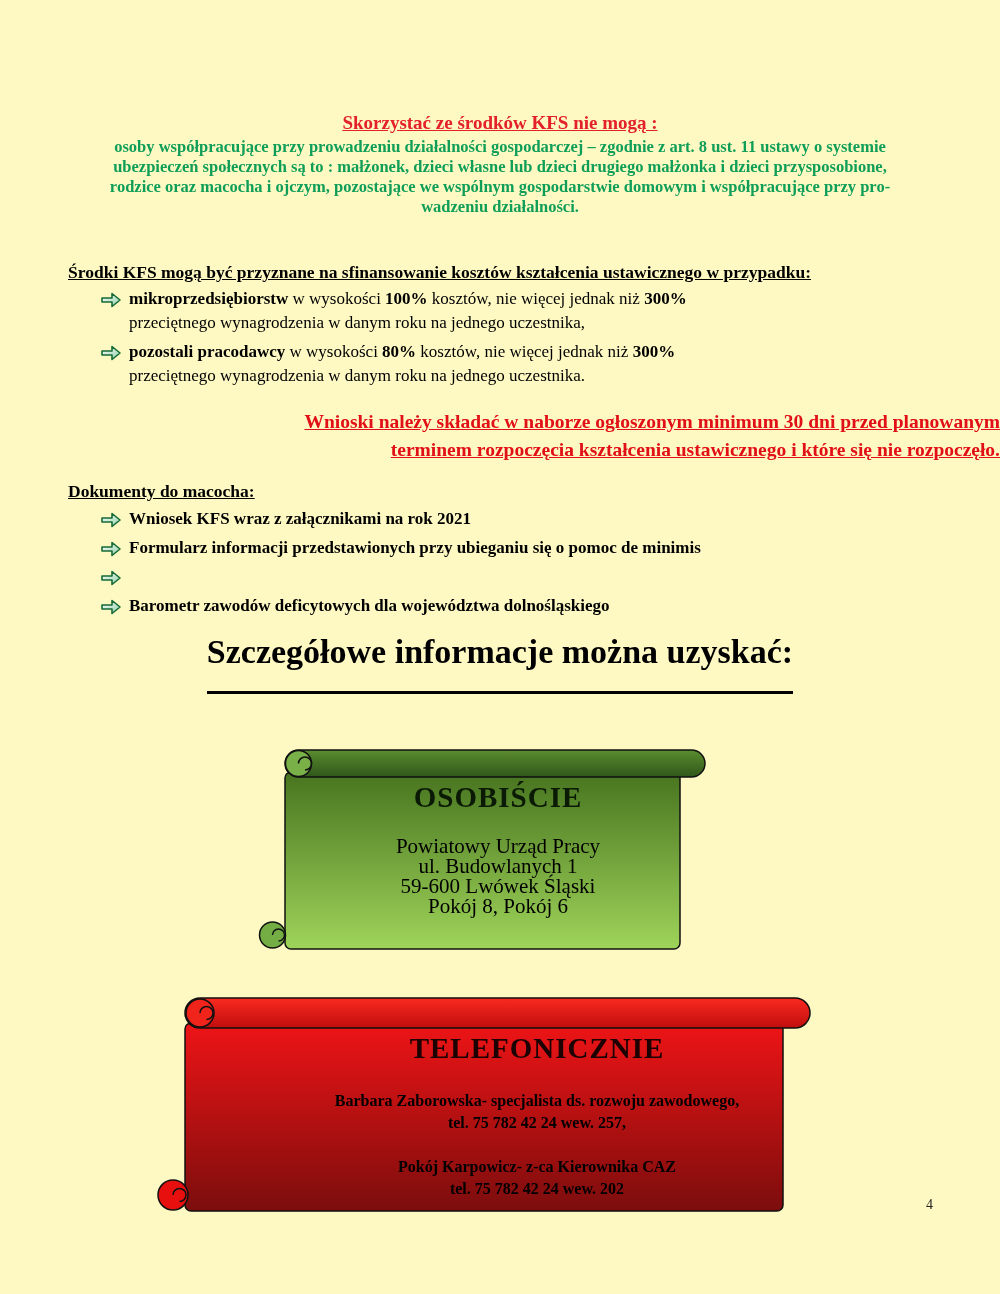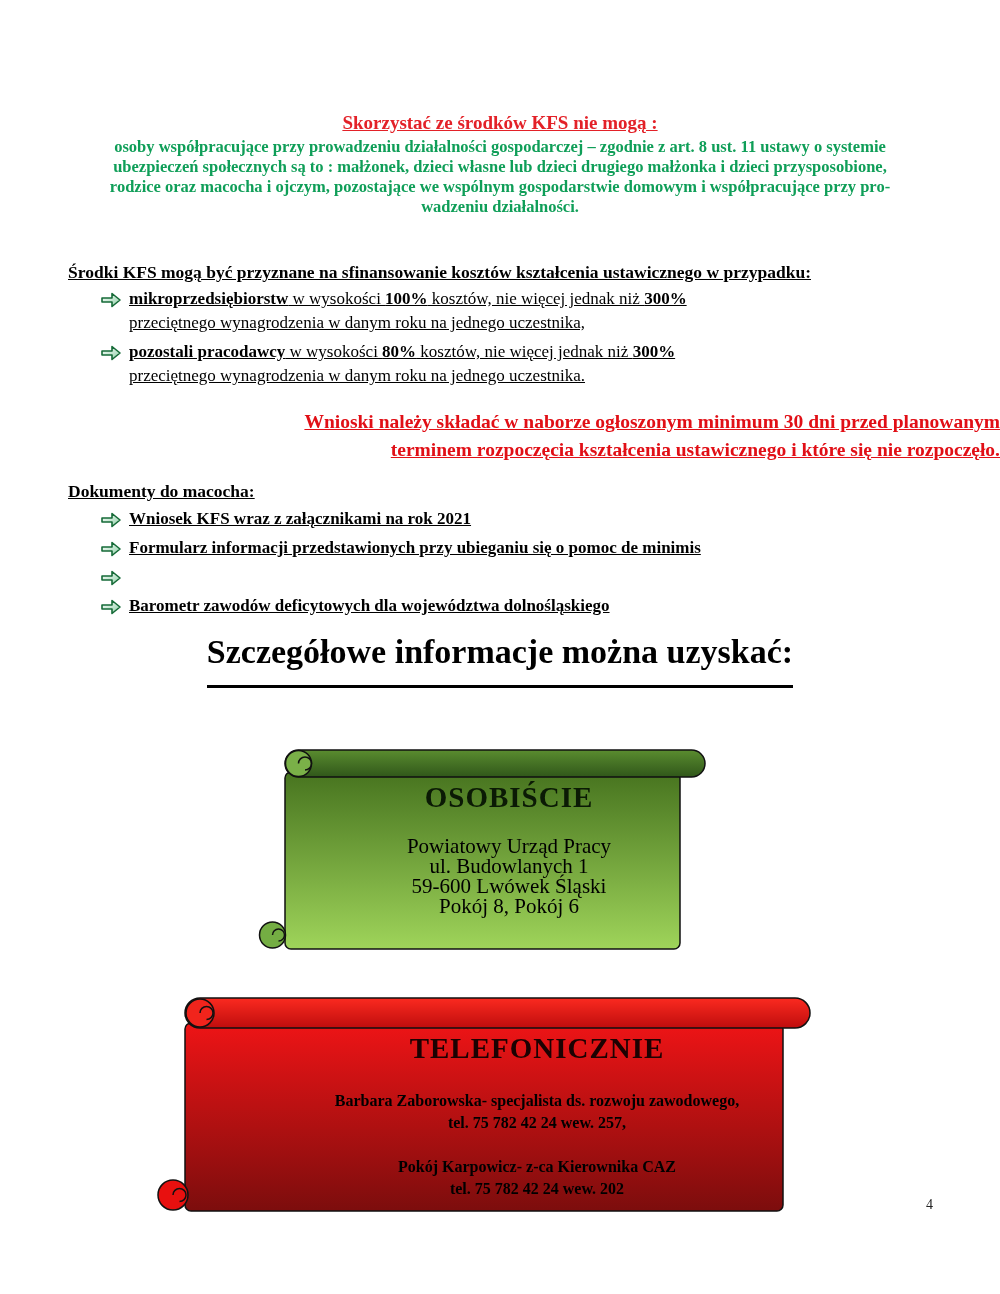--- a/index.html
+++ b/index.html
@@ -1,54 +1,54 @@
 <!DOCTYPE html>
 <html><head>
 <meta charset="utf-8">
 <style>
   html,body{margin:0;padding:0;background:#888;}
   .page{
     position:relative;
     width:1000px;height:1294px;
     margin:0 auto;
-    background:#ffffff;
+    background:#fef9c3;
     font-family:"Liberation Serif","DejaVu Serif",serif;
     color:#000;
     overflow:hidden;
   }
   
   .exclusion{position:absolute;top:112px;left:0;right:0;text-align:center;}
   .exc-title{font-size:19px;font-weight:bold;color:#e32128;text-decoration:underline;margin-bottom:3px;}
   .exc-body .tline{font-size:16.5px;font-weight:bold;color:#0f9e58;line-height:20px;}
   
   .black-heading{font-size:17.5px;font-weight:bold;text-decoration:underline;}
   
   .funding{position:absolute;top:262px;left:68px;right:55px;}
   .bullet-list{margin-top:4px;}
   .bullet-item{display:flex;align-items:flex-start;margin:0 0 5px 32px;}
   .arrow-cell{width:22px;flex:0 0 22px;margin-right:7px;padding-top:4px;}
-  .bullet-text{font-size:17px;line-height:24px;text-decoration:underline;}
+  .bullet-text{font-size:17px;line-height:24px;}
   .docs .bullet-item{margin-bottom:2px;}
   .docs .bullet-text{font-weight:bold;line-height:25.5px;}
   .docs .arrow-cell{padding-top:5px;}
   
   .deadline{position:absolute;top:408px;left:0;right:0;text-align:right;color:#e10f16;font-weight:bold;font-size:19.5px;}
   .deadline .tline{line-height:28px;text-decoration:underline;}
   
   .documents{position:absolute;top:481px;left:68px;right:55px;}
   
   .details{position:absolute;top:633px;left:0;right:0;text-align:center;}
-  .details span{display:inline-block;font-size:34px;font-weight:bold;border-bottom:3px solid #000;padding-bottom:15px;line-height:1.1;}
+  .details span{display:inline-block;font-size:34px;font-weight:bold;border-bottom:3px solid #000;padding-bottom:21px;line-height:1.1;}
   
   .scroll{position:absolute;}
   .scroll svg.shape{position:absolute;left:0;top:0;}
   .scroll-green{left:250px;top:744px;width:465px;height:215px;}
   .scroll-red{left:148px;top:993px;width:670px;height:230px;}
   .scroll-text{position:absolute;top:0;text-align:center;}
-  .scroll-green .scroll-text{left:46px;width:426px;}
+  .scroll-green .scroll-text{left:35px;width:426px;}
   .scroll-red .scroll-text{left:37px;width:704px;}
   .sg-title{margin-top:37px;font-size:29px;font-weight:bold;letter-spacing:1px;color:#0b1a05;}
   .sg-lines{margin-top:22px;font-size:21px;font-weight:normal;line-height:20px;color:#000;}
   .sr-title{margin-top:39px;font-size:29px;font-weight:bold;letter-spacing:1px;color:#1c0202;}
   .sr-lines{margin-top:25px;font-size:16px;font-weight:bold;line-height:22px;color:#000;}
   
   .pagenum{position:absolute;left:926px;top:1197px;font-size:14px;color:#222;}
 </style>
 </head>
 <body>

